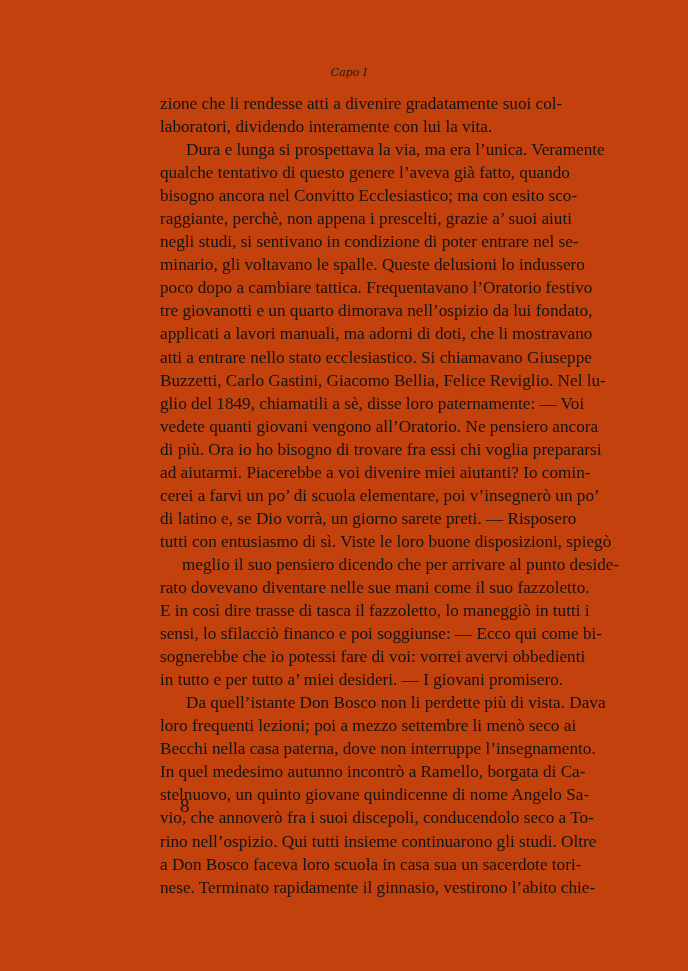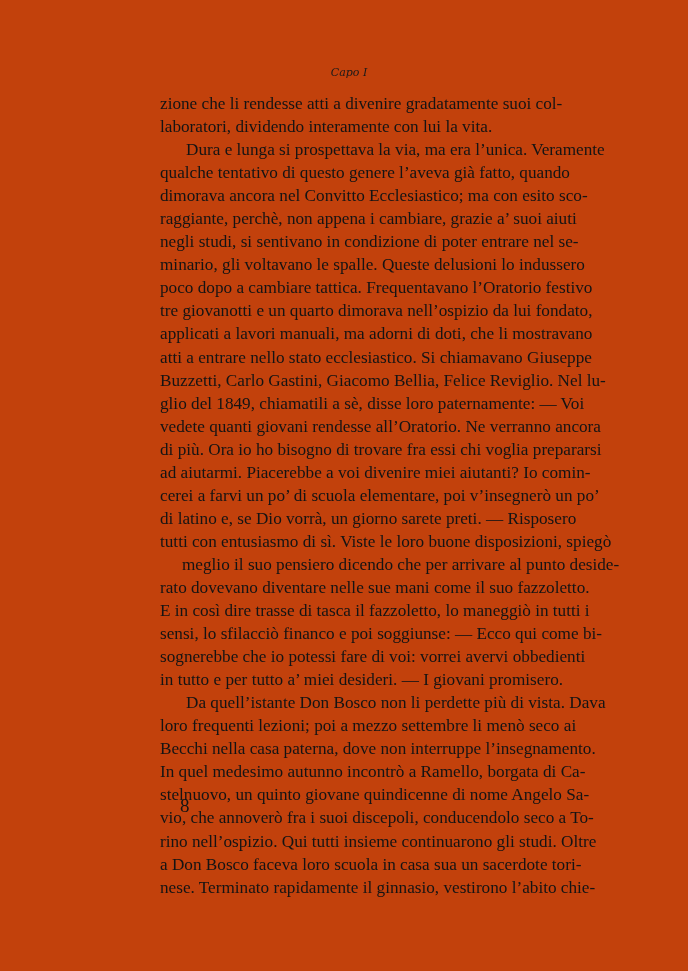--- a/index.html
+++ b/index.html
@@ -28,31 +28,31 @@
 </head>
 <body>
 
 <div class="page">
   <div class="running-head">Capo I</div>
   <div class="text-block" id="text-block">
       <div class="line" style="word-spacing: 0px; text-align: right; text-align-last: left;">zione che li rendesse atti a divenire gradatamente suoi col-</div>
       <div class="line last">laboratori, dividendo interamente con lui la vita.</div>
       <div class="line indent" style="word-spacing: 0px; text-align: left; text-align-last: left;">Dura e lunga si prospettava la via, ma era l’unica. Veramente</div>
       <div class="line" style="word-spacing: 0px; text-align: right; text-align-last: left;">qualche tentativo di questo genere l’aveva già fatto, quando</div>
-      <div class="line" style="word-spacing: 0px; text-align: left; text-align-last: left;">dimorava ancora nel Convitto Ecclesiastico; ma con esito sco-</div>
-      <div class="line" style="word-spacing: 0px; text-align: left; text-align-last: left;">raggiante, perchè, non appena i cambiare, grazie a’ suoi aiuti</div>
+      <div class="line" style="word-spacing: 0px; text-align: left; text-align-last: left;">bisogno ancora nel Convitto Ecclesiastico; ma con esito sco-</div>
+      <div class="line" style="word-spacing: 0px; text-align: left; text-align-last: left;">raggiante, perchè, non appena i prescelti, grazie a’ suoi aiuti</div>
       <div class="line" style="word-spacing: 0px; text-align: left; text-align-last: left;">negli studi, si sentivano in condizione di poter entrare nel se-</div>
       <div class="line" style="word-spacing: 0px; text-align: left; text-align-last: left;">minario, gli voltavano le spalle. Queste delusioni lo indussero</div>
       <div class="line" style="word-spacing: 0px; text-align: left; text-align-last: left;">poco dopo a cambiare tattica. Frequentavano l’Oratorio festivo</div>
       <div class="line" style="word-spacing: 0px; text-align: left; text-align-last: left;">tre giovanotti e un quarto dimorava nell’ospizio da lui fondato,</div>
       <div class="line" style="word-spacing: 0px; text-align: left; text-align-last: left;">applicati a lavori manuali, ma adorni di doti, che li mostravano</div>
       <div class="line" style="word-spacing: 0px; text-align: left; text-align-last: left;">atti a entrare nello stato ecclesiastico. Si chiamavano Giuseppe</div>
       <div class="line" style="word-spacing: 0px; text-align: left; text-align-last: left;">Buzzetti, Carlo Gastini, Giacomo Bellia, Felice Reviglio. Nel lu-</div>
       <div class="line" style="word-spacing: 0px; text-align: left; text-align-last: left;">glio del 1849, chiamatili a sè, disse loro paternamente: — Voi</div>
-      <div class="line" style="word-spacing: 0px; text-align: left; text-align-last: left;">vedete quanti giovani rendesse all’Oratorio. Ne verranno ancora</div>
+      <div class="line" style="word-spacing: 0px; text-align: left; text-align-last: left;">vedete quanti giovani vengono all’Oratorio. Ne pensiero ancora</div>
       <div class="line" style="word-spacing: 0px; text-align: left; text-align-last: left;">di più. Ora io ho bisogno di trovare fra essi chi voglia prepararsi</div>
       <div class="line" style="word-spacing: 0px; text-align: left; text-align-last: left;">ad aiutarmi. Piacerebbe a voi divenire miei aiutanti? Io comin-</div>
       <div class="line" style="word-spacing: 0px; text-align: left; text-align-last: left;">cerei a farvi un po’ di scuola elementare, poi v’insegnerò un po’</div>
       <div class="line" style="word-spacing: 0px; text-align: left; text-align-last: left;">di latino e, se Dio vorrà, un giorno sarete preti. — Risposero</div>
       <div class="line" style="word-spacing: 0px; text-align: left; text-align-last: left;">tutti con entusiasmo di sì. Viste le loro buone disposizioni, spiegò</div>
       <div class="line" style="word-spacing: 0px; text-align: left; text-align-last: left; margin-left: 22px;">meglio il suo pensiero dicendo che per arrivare al punto deside-</div>
       <div class="line" style="word-spacing: 0px; text-align: left; text-align-last: left;">rato dovevano diventare nelle sue mani come il suo fazzoletto.</div>
       <div class="line" style="word-spacing: 0px; text-align: left; text-align-last: left;">E in così dire trasse di tasca il fazzoletto, lo maneggiò in tutti i</div>
       <div class="line" style="word-spacing: 0px; text-align: left; text-align-last: left;">sensi, lo sfilacciò financo e poi soggiunse: — Ecco qui come bi-</div>
       <div class="line" style="word-spacing: 0px; text-align: right; text-align-last: left;">sognerebbe che io potessi fare di voi: vorrei avervi obbedienti</div>

